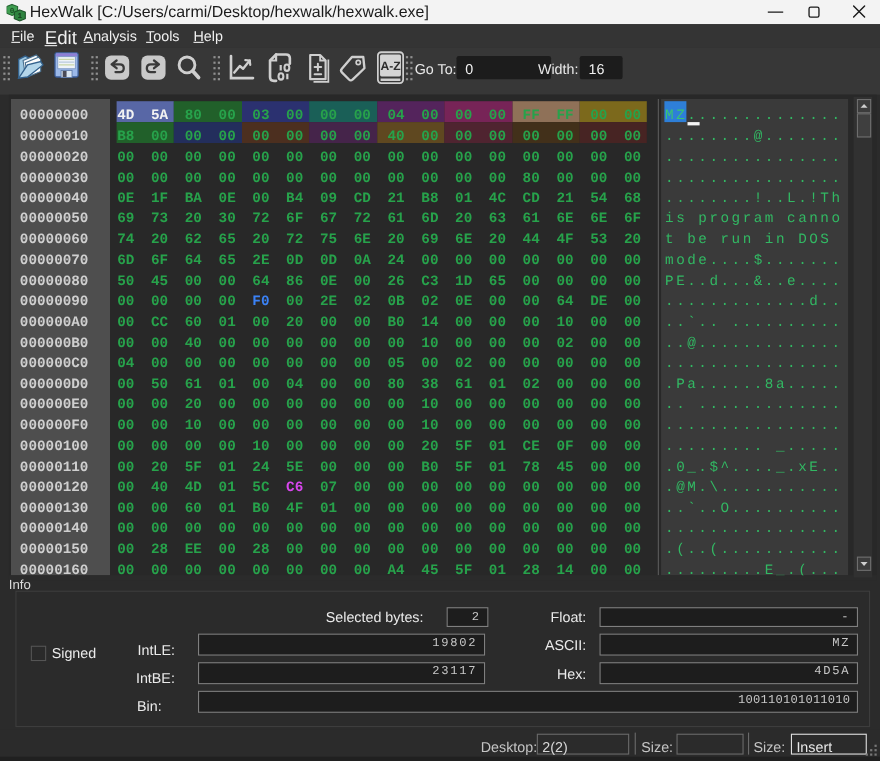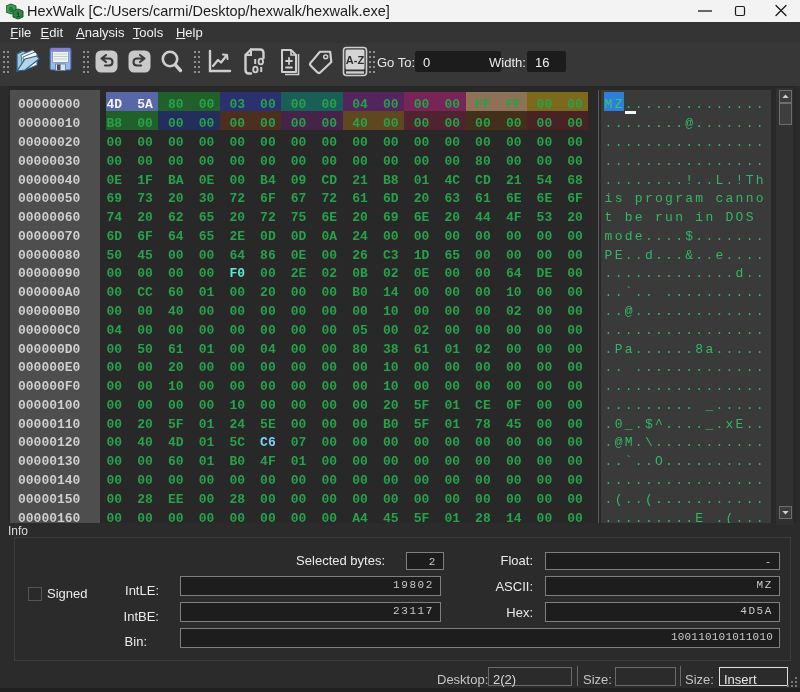--- a/index.html
+++ b/index.html
@@ -15,21 +15,21 @@
  <text x="12" y="13.5" font-size="7" font-weight="bold" fill="#143d1e" text-anchor="middle" font-family="Liberation Mono,monospace">1</text>
 </svg>
 <div class="abs" style="left:27px;top:3px;font-size:14.5px;color:#1b1b1b;">HexWalk [C:/Users/carmi/Desktop/hexwalk/hexwalk.exe]</div>
 <svg class="abs" style="left:690px;top:0;" width="110" height="22" viewBox="0 0 110 22">
  <line x1="8" y1="11" x2="22" y2="11" stroke="#1a1a1a" stroke-width="1.3"></line>
  <rect x="45.5" y="6.5" width="9" height="9" fill="none" stroke="#1a1a1a" stroke-width="1.2" rx="1.5"></rect>
  <path d="M 86 5.5 L 96 15.5 M 96 5.5 L 86 15.5" stroke="#1a1a1a" stroke-width="1.3" stroke-linecap="round"></path>
 </svg>
 <div class="abs" style="left:0;top:22px;width:800px;height:21px;background:#343434;"></div>
 <div class="abs" style="left:10.3px;top:25px;font-size:13px;color:#f0f0f0;"><span style="text-decoration:underline;">F</span>ile</div>
-<div class="abs" style="left:40.6px;top:25px;font-size:13px;color:#f0f0f0;"><span style="text-decoration:underline;">E</span>dit</div>
+<div class="abs" style="left:40.6px;top:25px;font-size:17px;color:#f0f0f0;"><span style="text-decoration:underline;">E</span>dit</div>
 <div class="abs" style="left:76.0px;top:25px;font-size:13px;color:#f0f0f0;"><span style="text-decoration:underline;">A</span>nalysis</div>
 <div class="abs" style="left:132.8px;top:25px;font-size:13px;color:#f0f0f0;"><span style="text-decoration:underline;">T</span>ools</div>
 <div class="abs" style="left:175.9px;top:25px;font-size:13px;color:#f0f0f0;"><span style="text-decoration:underline;">H</span>elp</div>
 <div class="abs" style="left:0;top:43px;width:800px;height:43px;background:#373737;"></div>
 <svg class="abs" style="left:2px;top:50px;" width="8" height="24" viewBox="0 0 8 24">
     <rect x="1" y="1" width="2" height="2" fill="#8f8f8f"></rect>
     <rect x="5" y="1" width="2" height="2" fill="#8f8f8f"></rect>
     <rect x="1" y="6" width="2" height="2" fill="#8f8f8f"></rect>
     <rect x="5" y="6" width="2" height="2" fill="#8f8f8f"></rect>
     <rect x="1" y="11" width="2" height="2" fill="#8f8f8f"></rect>
@@ -462,21 +462,21 @@
 <span class="abs mono" style="left:715.5px;top:247.6px;font-size:13px;color:#32b863;">e</span>
 <span class="abs mono" style="left:725.6px;top:247.6px;font-size:13px;color:#32b863;">.</span>
 <span class="abs mono" style="left:735.6px;top:247.6px;font-size:13px;color:#32b863;">.</span>
 <span class="abs mono" style="left:745.7px;top:247.6px;font-size:13px;color:#32b863;">.</span>
 <span class="abs mono" style="left:755.8px;top:247.6px;font-size:13px;color:#32b863;">.</span>
 <div class="abs mono" style="left:18px;top:266.4px;font-size:13px;font-weight:bold;color:#cfcfcf;">00000090</div>
 <span class="abs mono" style="left:106.5px;top:266.4px;font-size:13px;font-weight:bold;color:#27a24b;">00</span>
 <span class="abs mono" style="left:137.2px;top:266.4px;font-size:13px;font-weight:bold;color:#27a24b;">00</span>
 <span class="abs mono" style="left:167.9px;top:266.4px;font-size:13px;font-weight:bold;color:#27a24b;">00</span>
 <span class="abs mono" style="left:198.7px;top:266.4px;font-size:13px;font-weight:bold;color:#27a24b;">00</span>
-<span class="abs mono" style="left:229.4px;top:266.4px;font-size:13px;font-weight:bold;color:#5eead4;">F0</span>
+<span class="abs mono" style="left:229.4px;top:266.4px;font-size:13px;font-weight:bold;color:#3b82f6;">F0</span>
 <span class="abs mono" style="left:260.1px;top:266.4px;font-size:13px;font-weight:bold;color:#27a24b;">00</span>
 <span class="abs mono" style="left:290.8px;top:266.4px;font-size:13px;font-weight:bold;color:#27a24b;">2E</span>
 <span class="abs mono" style="left:321.5px;top:266.4px;font-size:13px;font-weight:bold;color:#27a24b;">02</span>
 <span class="abs mono" style="left:352.3px;top:266.4px;font-size:13px;font-weight:bold;color:#27a24b;">0B</span>
 <span class="abs mono" style="left:383.0px;top:266.4px;font-size:13px;font-weight:bold;color:#27a24b;">02</span>
 <span class="abs mono" style="left:413.7px;top:266.4px;font-size:13px;font-weight:bold;color:#27a24b;">0E</span>
 <span class="abs mono" style="left:444.4px;top:266.4px;font-size:13px;font-weight:bold;color:#27a24b;">00</span>
 <span class="abs mono" style="left:475.1px;top:266.4px;font-size:13px;font-weight:bold;color:#27a24b;">00</span>
 <span class="abs mono" style="left:505.9px;top:266.4px;font-size:13px;font-weight:bold;color:#27a24b;">64</span>
 <span class="abs mono" style="left:536.6px;top:266.4px;font-size:13px;font-weight:bold;color:#27a24b;">DE</span>
@@ -757,21 +757,21 @@
 <span class="abs mono" style="left:725.6px;top:416.7px;font-size:13px;color:#32b863;">x</span>
 <span class="abs mono" style="left:735.6px;top:416.7px;font-size:13px;color:#32b863;">E</span>
 <span class="abs mono" style="left:745.7px;top:416.7px;font-size:13px;color:#32b863;">.</span>
 <span class="abs mono" style="left:755.8px;top:416.7px;font-size:13px;color:#32b863;">.</span>
 <div class="abs mono" style="left:18px;top:435.4px;font-size:13px;font-weight:bold;color:#cfcfcf;">00000120</div>
 <span class="abs mono" style="left:106.5px;top:435.4px;font-size:13px;font-weight:bold;color:#27a24b;">00</span>
 <span class="abs mono" style="left:137.2px;top:435.4px;font-size:13px;font-weight:bold;color:#27a24b;">40</span>
 <span class="abs mono" style="left:167.9px;top:435.4px;font-size:13px;font-weight:bold;color:#27a24b;">4D</span>
 <span class="abs mono" style="left:198.7px;top:435.4px;font-size:13px;font-weight:bold;color:#27a24b;">01</span>
 <span class="abs mono" style="left:229.4px;top:435.4px;font-size:13px;font-weight:bold;color:#27a24b;">5C</span>
-<span class="abs mono" style="left:260.1px;top:435.4px;font-size:13px;font-weight:bold;color:#7dd3fc;">C6</span>
+<span class="abs mono" style="left:260.1px;top:435.4px;font-size:13px;font-weight:bold;color:#d946ef;">C6</span>
 <span class="abs mono" style="left:290.8px;top:435.4px;font-size:13px;font-weight:bold;color:#27a24b;">07</span>
 <span class="abs mono" style="left:321.5px;top:435.4px;font-size:13px;font-weight:bold;color:#27a24b;">00</span>
 <span class="abs mono" style="left:352.3px;top:435.4px;font-size:13px;font-weight:bold;color:#27a24b;">00</span>
 <span class="abs mono" style="left:383.0px;top:435.4px;font-size:13px;font-weight:bold;color:#27a24b;">00</span>
 <span class="abs mono" style="left:413.7px;top:435.4px;font-size:13px;font-weight:bold;color:#27a24b;">00</span>
 <span class="abs mono" style="left:444.4px;top:435.4px;font-size:13px;font-weight:bold;color:#27a24b;">00</span>
 <span class="abs mono" style="left:475.1px;top:435.4px;font-size:13px;font-weight:bold;color:#27a24b;">00</span>
 <span class="abs mono" style="left:505.9px;top:435.4px;font-size:13px;font-weight:bold;color:#27a24b;">00</span>
 <span class="abs mono" style="left:536.6px;top:435.4px;font-size:13px;font-weight:bold;color:#27a24b;">00</span>
 <span class="abs mono" style="left:567.3px;top:435.4px;font-size:13px;font-weight:bold;color:#27a24b;">00</span>

